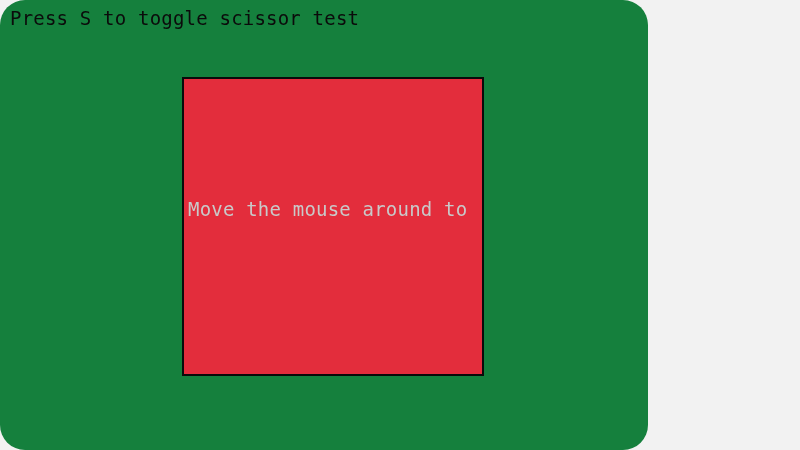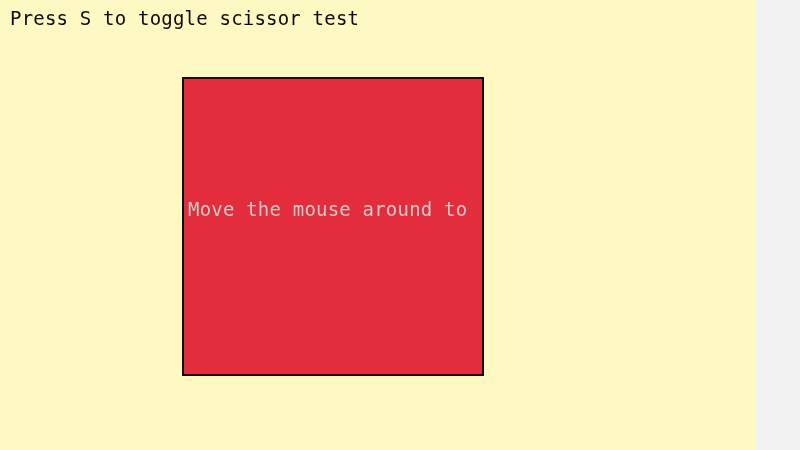--- a/index.html
+++ b/index.html
@@ -10,23 +10,24 @@
     width: 800px;
     height: 450px;
     overflow: hidden;
     background: #f2f2f2;
     font-family: "DejaVu Sans Mono", monospace;
     -webkit-font-smoothing: none;
   }
 
   #app {
     position: relative;
-    width: 756px;
+    width: 648px;
     height: 450px;
-    background: #fef9c3;
+    background: #15803d;
+    border-radius: 25px;
   }
 
   
   #hint-label {
     position: absolute;
     left: 10px;
     top: 6px;
     font-family: "DejaVu Sans Mono", "Liberation Mono", monospace;
     font-size: 19px;
     line-height: 24px;

